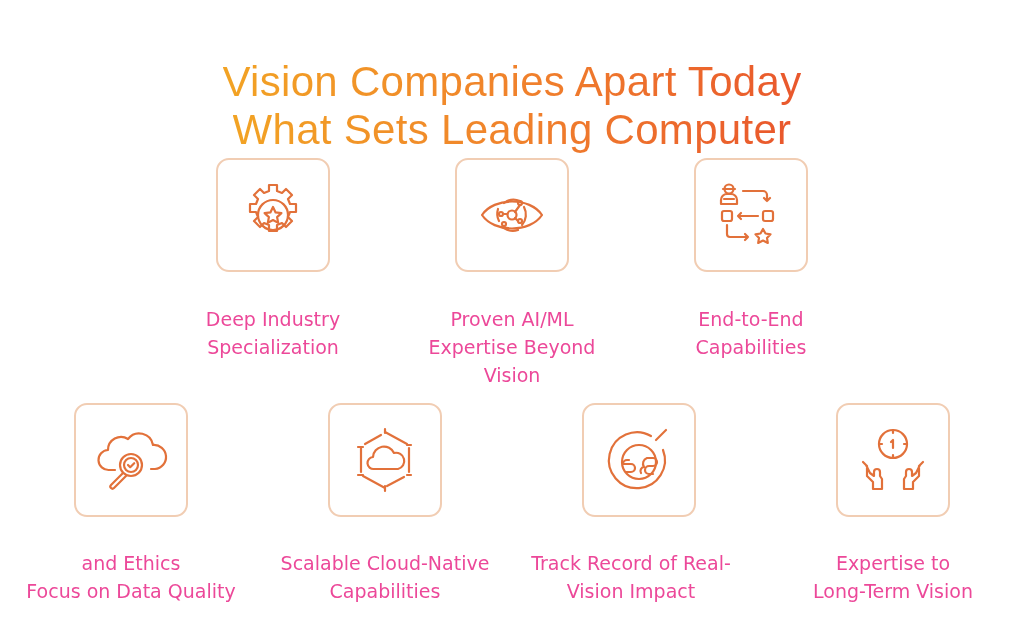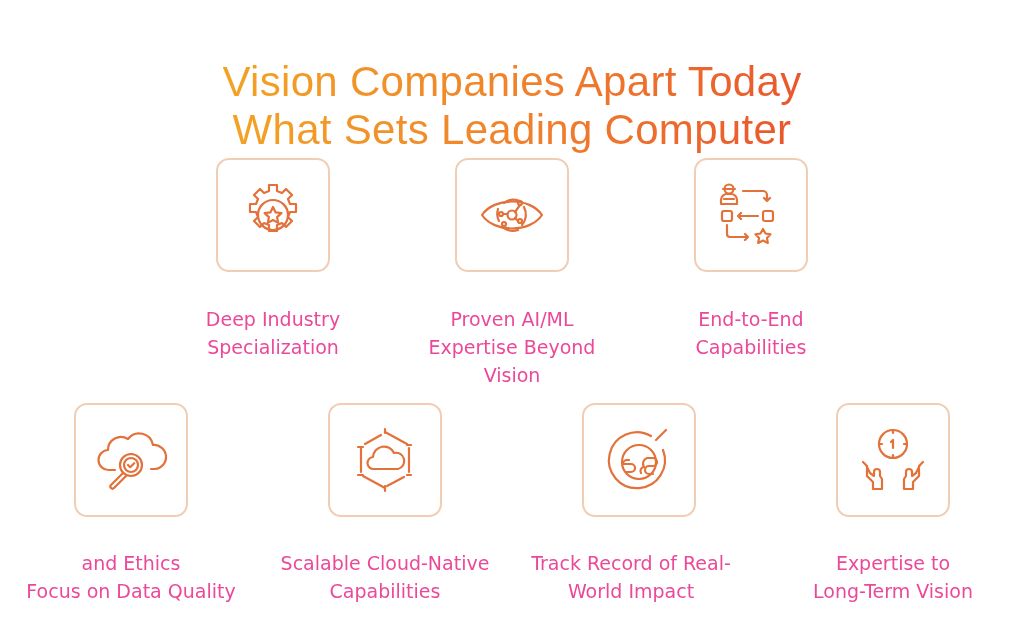--- a/index.html
+++ b/index.html
@@ -118,21 +118,21 @@
     <path class="ic" d="M50 14 A28 28 0 1 0 62 28"></path>
     <path class="ic" d="M55 18 L65 8"></path>
     <circle class="ic" cx="38" cy="40" r="17"></circle>
     <path class="ic" d="M22 42 h8 a4 4 0 0 1 0 8 h-5"></path>
     <path class="ic" d="M22 42 a4 4 0 0 1 4 -4 h2"></path>
     <path class="ic" d="M40 51 a4 4 0 0 1 3 -6 a6 6 0 0 1 3 -9 h6 a4 4 0 0 1 0 8 h-4 a4 4 0 0 0 0 8 h4"></path>
   </svg>
 </div>
 <div class="label" style="left:508px;top:549px;width:246px;">
   <div>Track Record of Real-</div>
-  <div>World Impact</div>
+  <div>Vision Impact</div>
 </div>
 
 <div class="card" style="left:836px;top:403px;">
   <svg viewBox="0 0 76 76">
     <circle class="ic" cx="38" cy="22" r="14"></circle>
     <path class="ic" d="M38 8 v3 M38 33 v3 M24 22 h3 M49 22 h3"></path>
     <path class="ic" d="M36 20 l2-2 v8"></path>
     <path class="ic" d="M8 40 l4 4 v10 l6 6 v7 h9 v-10 l-2-3 v-4 a3 3 0 0 0 -6 0 v4 l-4-3 l-4-8 z"></path>
     <path class="ic" d="M68 40 l-4 4 v10 l-6 6 v7 h-9 v-10 l2-3 v-4 a3 3 0 0 1 6 0 v4 l4-3 l4-8 z"></path>
   </svg>

